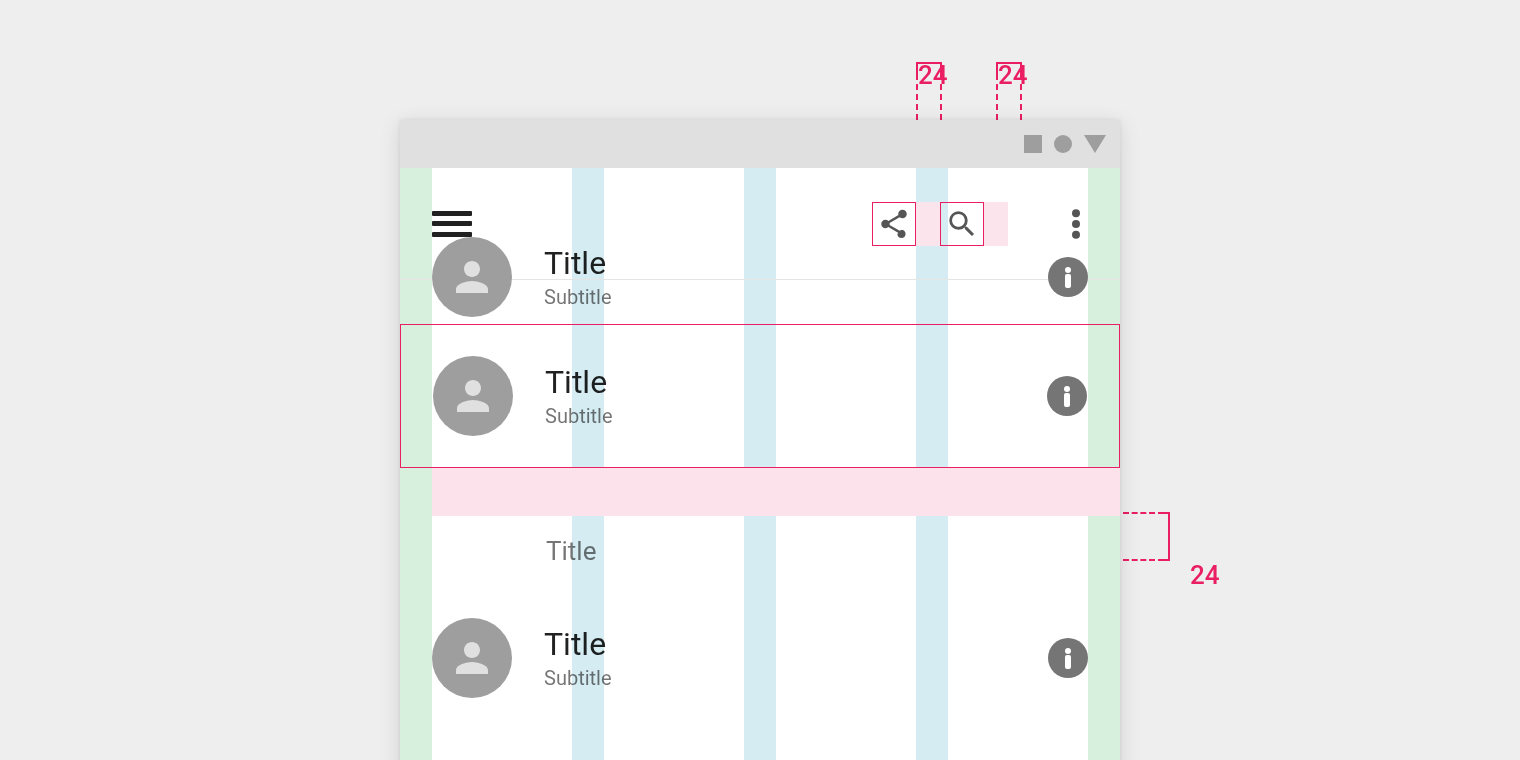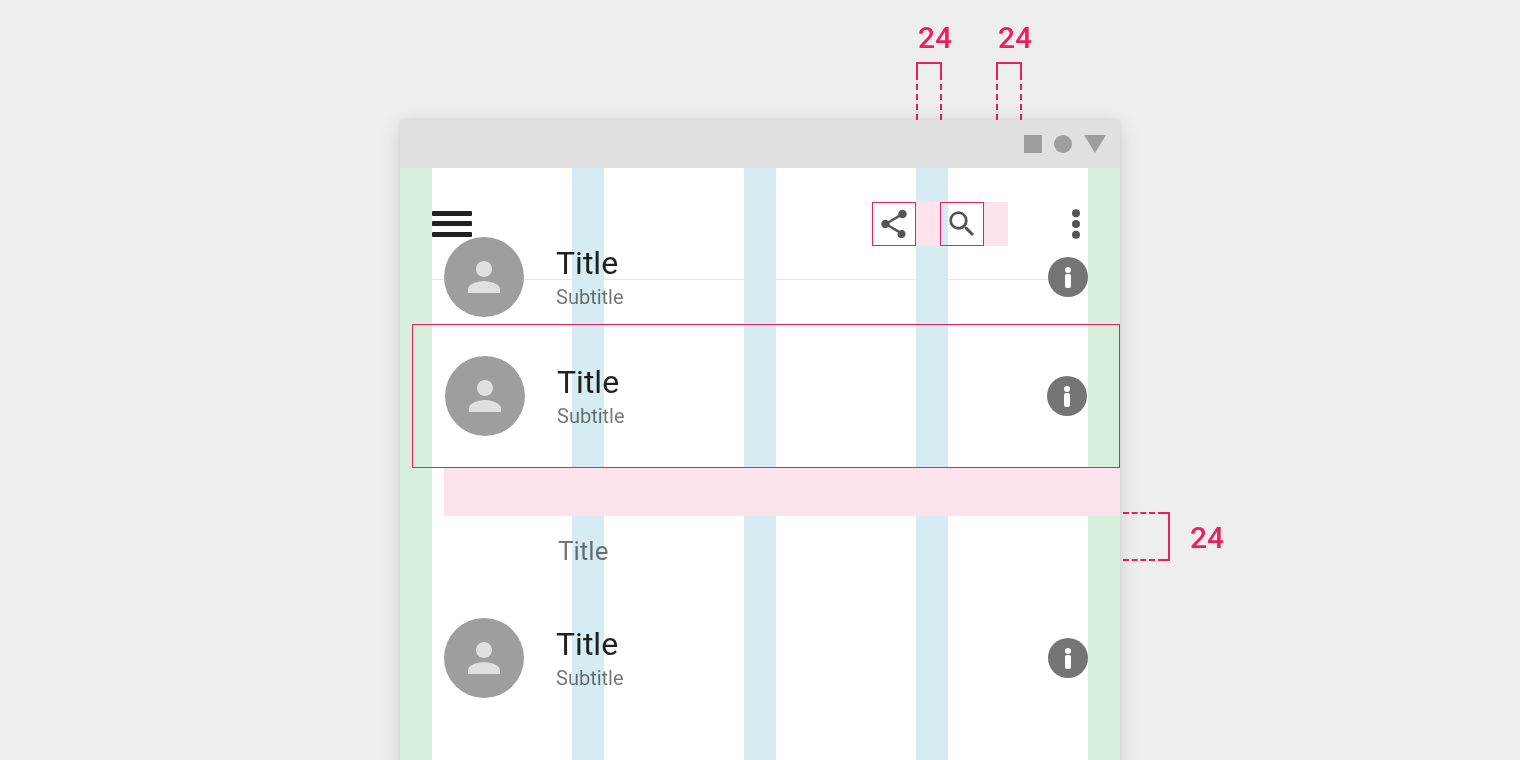--- a/index.html
+++ b/index.html
@@ -59,21 +59,21 @@
   .iconbtn {
     width: 44px; height: 44px;
     display: flex; align-items: center; justify-content: center;
     color: #555;
   }
   .iconbtn.outlined { border: 1.5px solid #e91e63; }
   .gap24 { width: 24px; height: 44px; background: #fce4ec; }
   .fillgap { width: 56px; }
 
   
-  .list { position: relative; padding-left: 12px; }
+  .list { position: relative; }
   .row {
     position: relative;
     height: 144px;
     display: flex;
     align-items: center;
     padding: 0 32px;
   }
   .row.first { height: 94px; margin-top: -50px; }
   .row.highlight { border: 1.5px solid #e91e63; }
   .avatar {
@@ -103,22 +103,23 @@
     position: relative;
     padding: 20px 0 20px 146px;
     font-size: 26px;
     color: rgba(0,0,0,0.54);
   }
 
   
   .callout {
     position: absolute;
     color: #e91e63;
-    font-size: 30px;
+    font-size: 26px;
     font-weight: 500;
+    margin-top: 40px;
   }
   .dash-v {
     position: absolute;
     border-left: 2px dashed #e91e63;
   }
   .dash-h {
     position: absolute;
     border-top: 2px dashed #e91e63;
   }
   .bracket-h {

